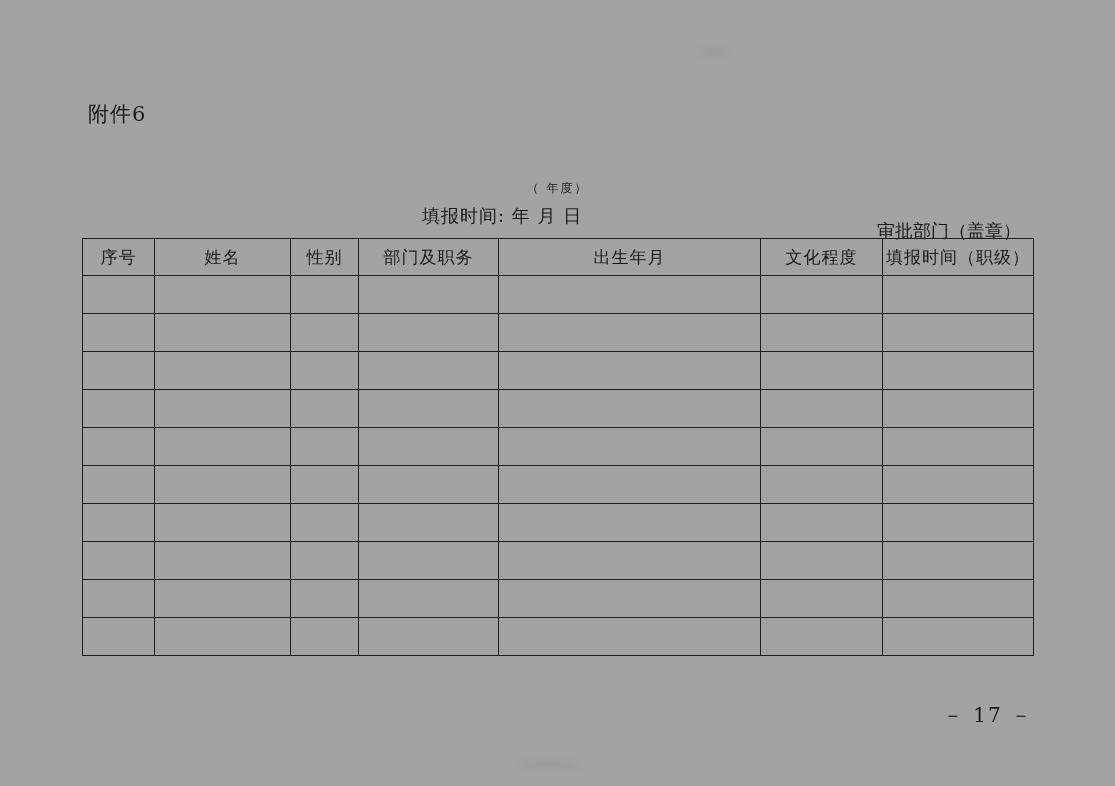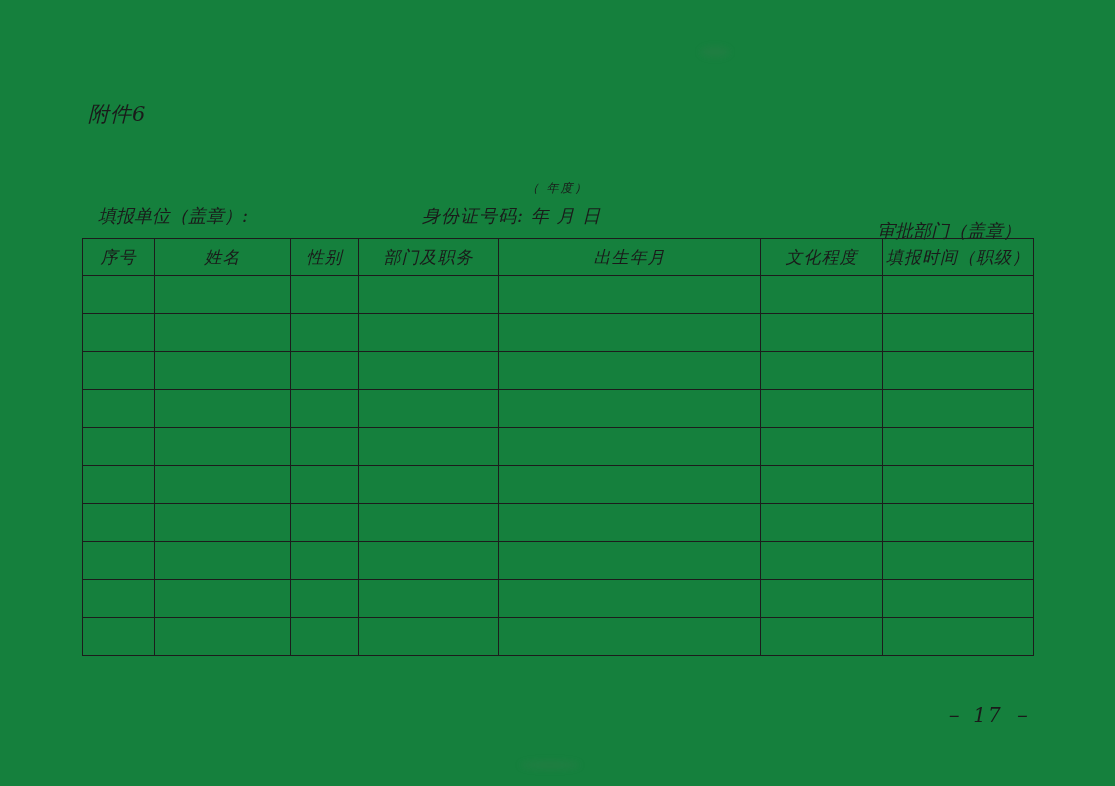--- a/index.html
+++ b/index.html
@@ -12,22 +12,21 @@
     background: #ffffff;
     font-family: "DejaVu Sans", "Liberation Sans", sans-serif;
     color: #1a1a1a;
     position: relative;
     overflow: hidden;
   }
   
   .page {
     position: absolute;
     inset: 0;
-    background: #15803d;
-    font-style: italic;
+    background: #a3a3a3;
   }
   .attachment-label {
     position: absolute;
     left: 88px;
     top: 100px;
     font-size: 21px;
     font-family: "DejaVu Serif", "Liberation Serif", serif;
     letter-spacing: 1px;
   }
   .doc-title {
@@ -134,22 +133,21 @@
 
   <div class="smudge" style="left:700px; top:46px; width:30px; height:12px;"></div>
   <div class="smudge" style="left:520px; top:760px; width:60px; height:10px;"></div>
 
   <div class="attachment-label">附件6</div>
 
 
   <div class="doc-subtitle">（      年度）</div>
 
   <div class="meta-row">
-    <span class="meta-unit">填报单位（盖章）:</span>
-    <span class="meta-time">身份证号码:      年   月   日</span>
+    <span class="meta-time">填报时间:      年   月   日</span>
     <span class="meta-approve">审批部门（盖章）</span>
   </div>
 
   <table class="roster">
     <colgroup>
       <col class="c0">
         <col class="c1">
         <col class="c2">
         <col class="c3">
         <col class="c4">

